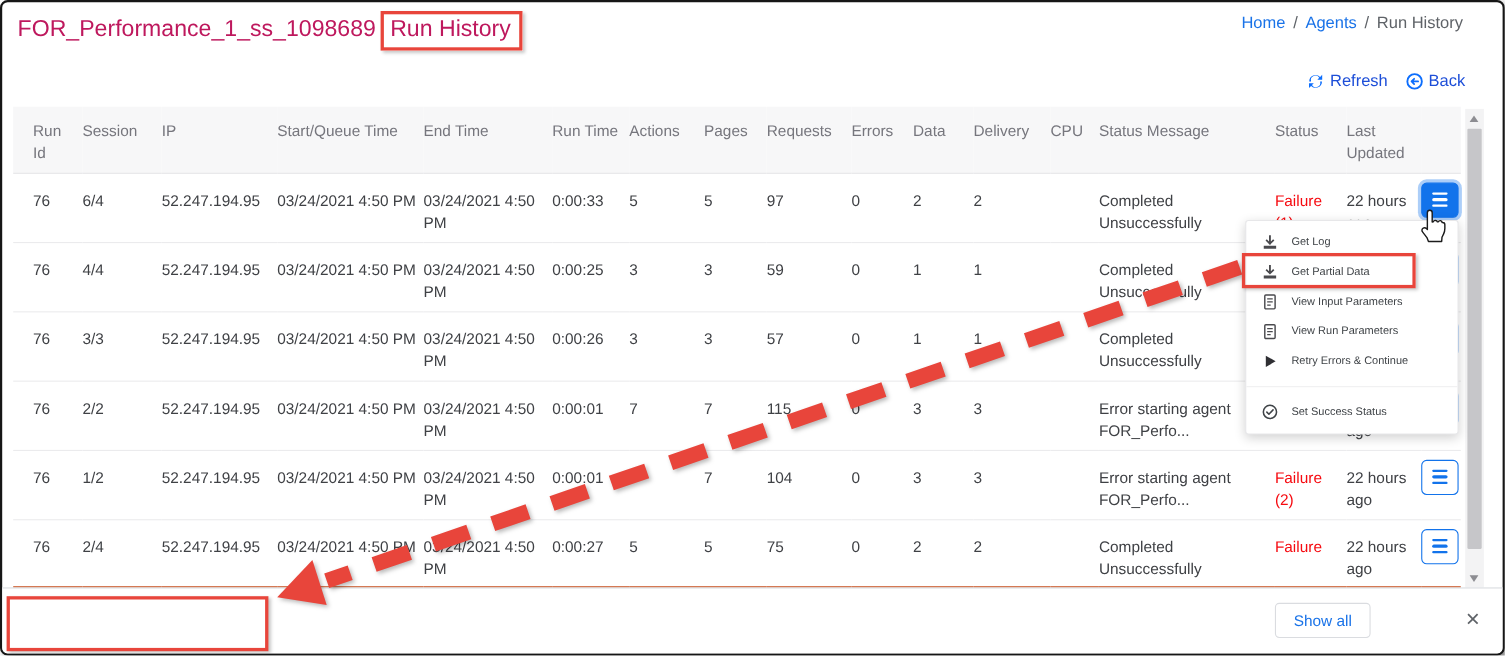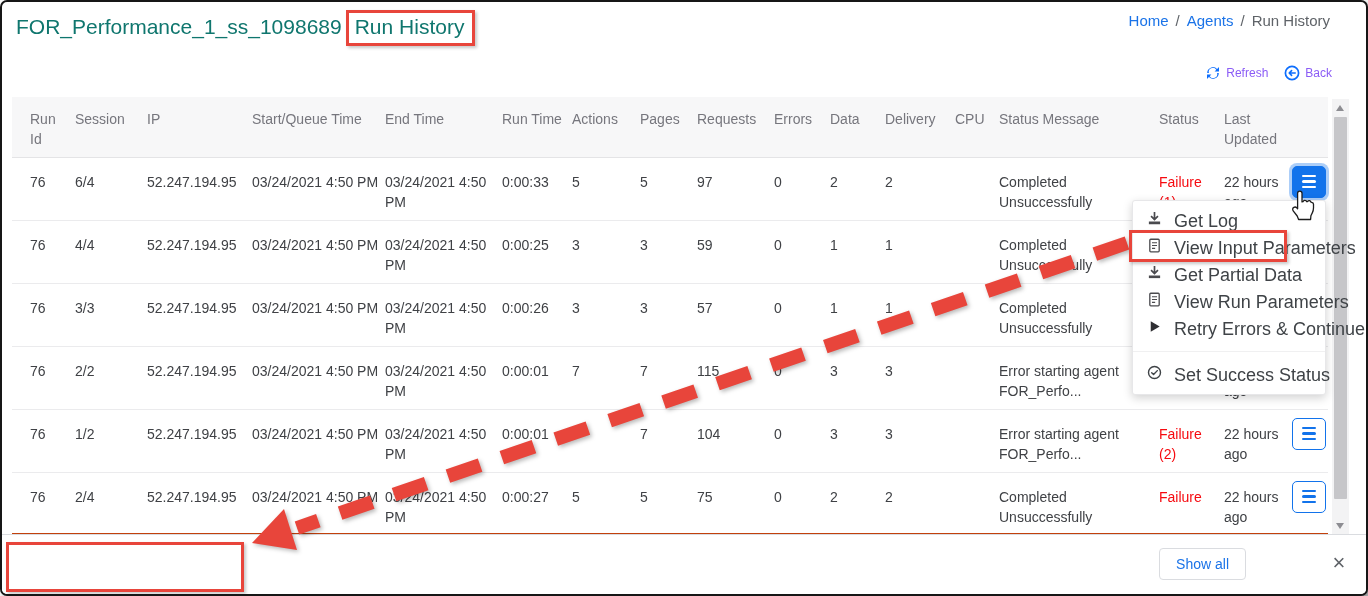--- a/index.html
+++ b/index.html
@@ -3,26 +3,26 @@
 <meta charset="utf-8">
 <style>
   html,body{margin:0;padding:0;background:#fff;}
   .screen{
     position:relative; width:1368px; height:596px; box-sizing:border-box;
     background:#fff; border:2px solid #161616; border-radius:7px;
     box-shadow:5px 5px 9px rgba(0,0,0,.45); overflow:hidden;
     font-family:"Liberation Sans", sans-serif; -webkit-font-smoothing:antialiased;
   }
   
-  .page-title{position:absolute; left:14px; top:8px; font-size:21px; color:#0f766e; font-weight:400; white-space:nowrap; z-index:4;}
+  .page-title{position:absolute; left:14px; top:8px; font-size:21px; color:#be185d; font-weight:400; white-space:nowrap; z-index:4;}
   .title-highlight{display:inline-block; border:3px solid #e8453b; padding:2px 8px 4px 6px; margin-left:4px; box-shadow:2px 2px 3px rgba(0,0,0,.22);}
   .breadcrumb{position:absolute; top:10px; right:36px; font-size:15px; color:#5f6368; z-index:4; white-space:nowrap;}
   .breadcrumb a{color:#1a73e8; text-decoration:none; cursor:pointer;}
   .crumb-sep{color:#5f6368; margin:0 7px;}
-  .toolbar{position:absolute; top:63px; right:34px; display:flex; gap:16px; font-size:12px; color:#8b5cf6; z-index:4;}
+  .toolbar{position:absolute; top:63px; right:34px; display:flex; gap:16px; font-size:15px; color:#1d4ed8; z-index:4;}
   .toolbar .tool{display:flex; align-items:center; gap:5px; cursor:pointer;}
   .toolbar svg{display:block;}
   
   table.runs{position:absolute; left:10px; top:95px; width:1316px; border-collapse:collapse; table-layout:fixed; font-size:14px; color:#3f4145; z-index:1;}
   table.runs th{background:#f7f7f8; color:#76767d; font-weight:400; text-align:left; vertical-align:top; padding:12px 6px 0 0; height:60px; box-sizing:border-box; line-height:1.45;}
   table.runs th:first-child, table.runs td:first-child{padding-left:18px;}
   table.runs td{vertical-align:top; padding:14px 6px 0 0; height:63px; box-sizing:border-box; border-top:1px solid #ebebed; line-height:1.45;}
   td.td-status{color:#f60a10;}
   tbody tr:first-child td{border-top:1px solid #e4e4e6;}
   table.runs{border-bottom:4px solid #c2410c;}
@@ -32,21 +32,21 @@
   .menu-btn.active{background:#1273eb; box-shadow:0 0 0 3px rgba(18,115,235,.35);}
   .menu-btn.active .bar{background:#fff;}
   
   .vscroll{position:absolute; left:1330px; top:97px; width:17px; height:436px; background:#f3f3f4; z-index:5;}
   .vscroll .thumb{position:absolute; left:2px; right:2px; top:18px; height:382px; background:#c6c6c9; border-radius:1px;}
   .vscroll .arr{position:absolute; left:4px; width:0; height:0; border-left:4.5px solid transparent; border-right:4.5px solid transparent;}
   .vscroll .arr.up{top:6px; border-bottom:6px solid #8d8d92;}
   .vscroll .arr.down{bottom:6px; border-top:6px solid #8d8d92;}
   
   .context-menu{position:absolute; left:1130px; top:198px; width:192px; background:#fff; border:1px solid #e7e7e9; border-radius:3px; box-shadow:0 3px 10px rgba(0,0,0,.18); padding:6px 0; z-index:30;}
-  .menu-item{display:flex; align-items:flex-start; gap:12px; padding:4px 14px; height:19px; font-size:18px; color:#3f4347; cursor:pointer; white-space:nowrap;}
+  .menu-item{display:flex; align-items:center; gap:12px; padding:4px 14px; height:19px; font-size:10px; color:#3f4347; cursor:pointer; white-space:nowrap;}
   .menu-item svg{flex:0 0 auto; display:block;}
   .menu-divider{border-top:1px solid #f0f0f1; margin:9px 0;}
   
   .anno-box{position:absolute; border:3px solid #e8453b; box-shadow:2px 2px 3px rgba(0,0,0,.22); z-index:35; pointer-events:none;}
   .anno-box.menu-box{left:1127px; top:228px; width:152px; height:26px;}
   .anno-box.chip-box{left:4px; top:540px; width:232px; height:44px; z-index:25;}
   .arrow-layer{position:absolute; inset:0; z-index:26; pointer-events:none; filter:drop-shadow(2px 2px 2px rgba(0,0,0,.28));}
   .cursor-layer{position:absolute; left:1286px; top:188px; z-index:60; pointer-events:none;}
   
   .download-bar{position:absolute; left:0; right:0; bottom:0; height:59px; background:#fff; border-top:1px solid #dadce0; z-index:10;}
@@ -302,35 +302,35 @@
       <span>
           <svg width="15" height="15" viewBox="0 0 16 16" fill="#4a4a4e">
             <path d="M7.1 1h1.8v6l2.2-2.2 1.2 1.3L8 10.3 3.7 6.1l1.2-1.3L7.1 7z"></path>
             <path d="M2 11.2h12V14H2z"></path>
           </svg>
         </span>
       <span>Get Log</span>
     </div>
     <div class="menu-item">
       <span>
+          <svg width="15" height="15" viewBox="0 0 16 16" fill="#4a4a4e">
+            <path d="M7.1 1h1.8v6l2.2-2.2 1.2 1.3L8 10.3 3.7 6.1l1.2-1.3L7.1 7z"></path>
+            <path d="M2 11.2h12V14H2z"></path>
+          </svg>
+        </span>
+      <span>Get Partial Data</span>
+    </div>
+    <div class="menu-item">
+      <span>
           <svg width="15" height="15" viewBox="0 0 16 16">
             <rect x="3" y="1.3" width="10" height="13.4" rx="1" fill="none" stroke="#4a4a4e" stroke-width="1.4"></rect>
             <path d="M5.3 5h5.4M5.3 8h5.4M5.3 11h3.4" stroke="#4a4a4e" stroke-width="1.2"></path>
           </svg>
         </span>
       <span>View Input Parameters</span>
-    </div>
-    <div class="menu-item">
-      <span>
-          <svg width="15" height="15" viewBox="0 0 16 16" fill="#4a4a4e">
-            <path d="M7.1 1h1.8v6l2.2-2.2 1.2 1.3L8 10.3 3.7 6.1l1.2-1.3L7.1 7z"></path>
-            <path d="M2 11.2h12V14H2z"></path>
-          </svg>
-        </span>
-      <span>Get Partial Data</span>
     </div>
     <div class="menu-item">
       <span>
           <svg width="15" height="15" viewBox="0 0 16 16">
             <rect x="3" y="1.3" width="10" height="13.4" rx="1" fill="none" stroke="#4a4a4e" stroke-width="1.4"></rect>
             <path d="M5.3 5h5.4M5.3 8h5.4M5.3 11h3.4" stroke="#4a4a4e" stroke-width="1.2"></path>
           </svg>
         </span>
       <span>View Run Parameters</span>
     </div>

